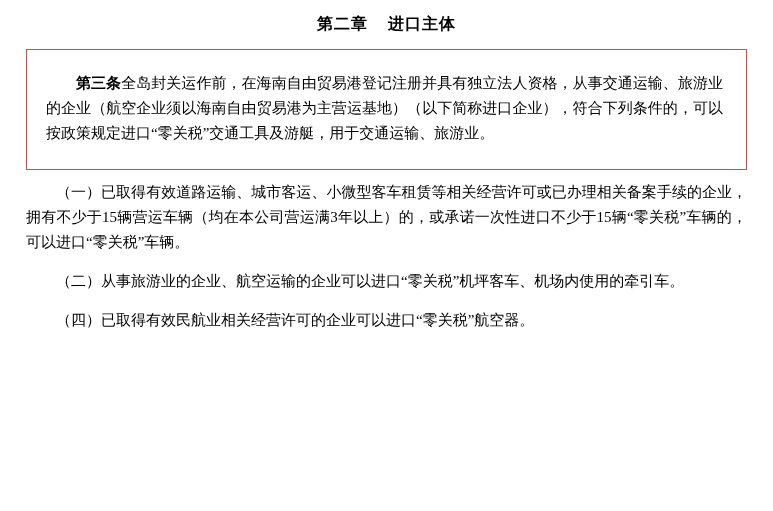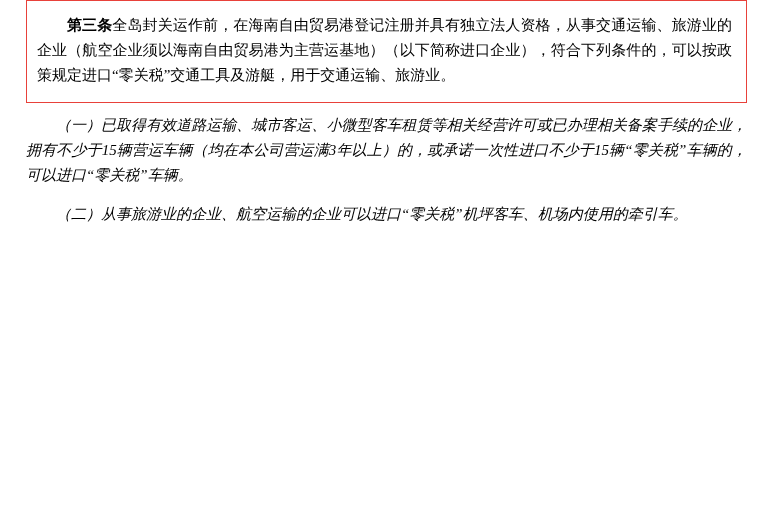--- a/index.html
+++ b/index.html
@@ -38,42 +38,43 @@
   }
   p.para {
     font-size: 15px;
     line-height: 25px;
     margin: 0 0 6px 0;
     text-align: justify;
     text-justify: inter-ideograph;
     text-indent: 2em;
   }
   .highlight-box p.para {
-    margin: 4px;
+    margin: 13px;
     text-indent: 2em;
   }
   .article-label {
     font-weight: bold;
   }
   .body-block p.para {
     margin: 0 0 14px 0;
-    font-style: italic;
   }
   .body-block p.para:last-child {
     margin-bottom: 0;
   }
 </style>
 </head>
 <body>
 
 <div class="page">
 
+  <div class="chapter-title">第二章    进口主体</div>
 
   <div class="highlight-box">
     <p class="para"><span class="article-label">第三条</span><span>全岛封关运作前，在海南自由贸易港登记注册并具有独立法人资格，从事交通运输、旅游业的企业（航空企业须以海南自由贸易港为主营运基地）（以下简称进口企业），符合下列条件的，可以按政策规定进口“零关税”交通工具及游艇，用于交通运输、旅游业。</span></p>
   </div>
 
   <div class="body-block">
     <p class="para">（一）已取得有效道路运输、城市客运、小微型客车租赁等相关经营许可或已办理相关备案手续的企业，拥有不少于15辆营运车辆（均在本公司营运满3年以上）的，或承诺一次性进口不少于15辆“零关税”车辆的，可以进口“零关税”车辆。</p>
     <p class="para">（二）从事旅游业的企业、航空运输的企业可以进口“零关税”机坪客车、机场内使用的牵引车。</p>
+    <p class="para">（四）已取得有效民航业相关经营许可的企业可以进口“零关税”航空器。</p>
   </div>
 
 </div>
 
 </body></html>

